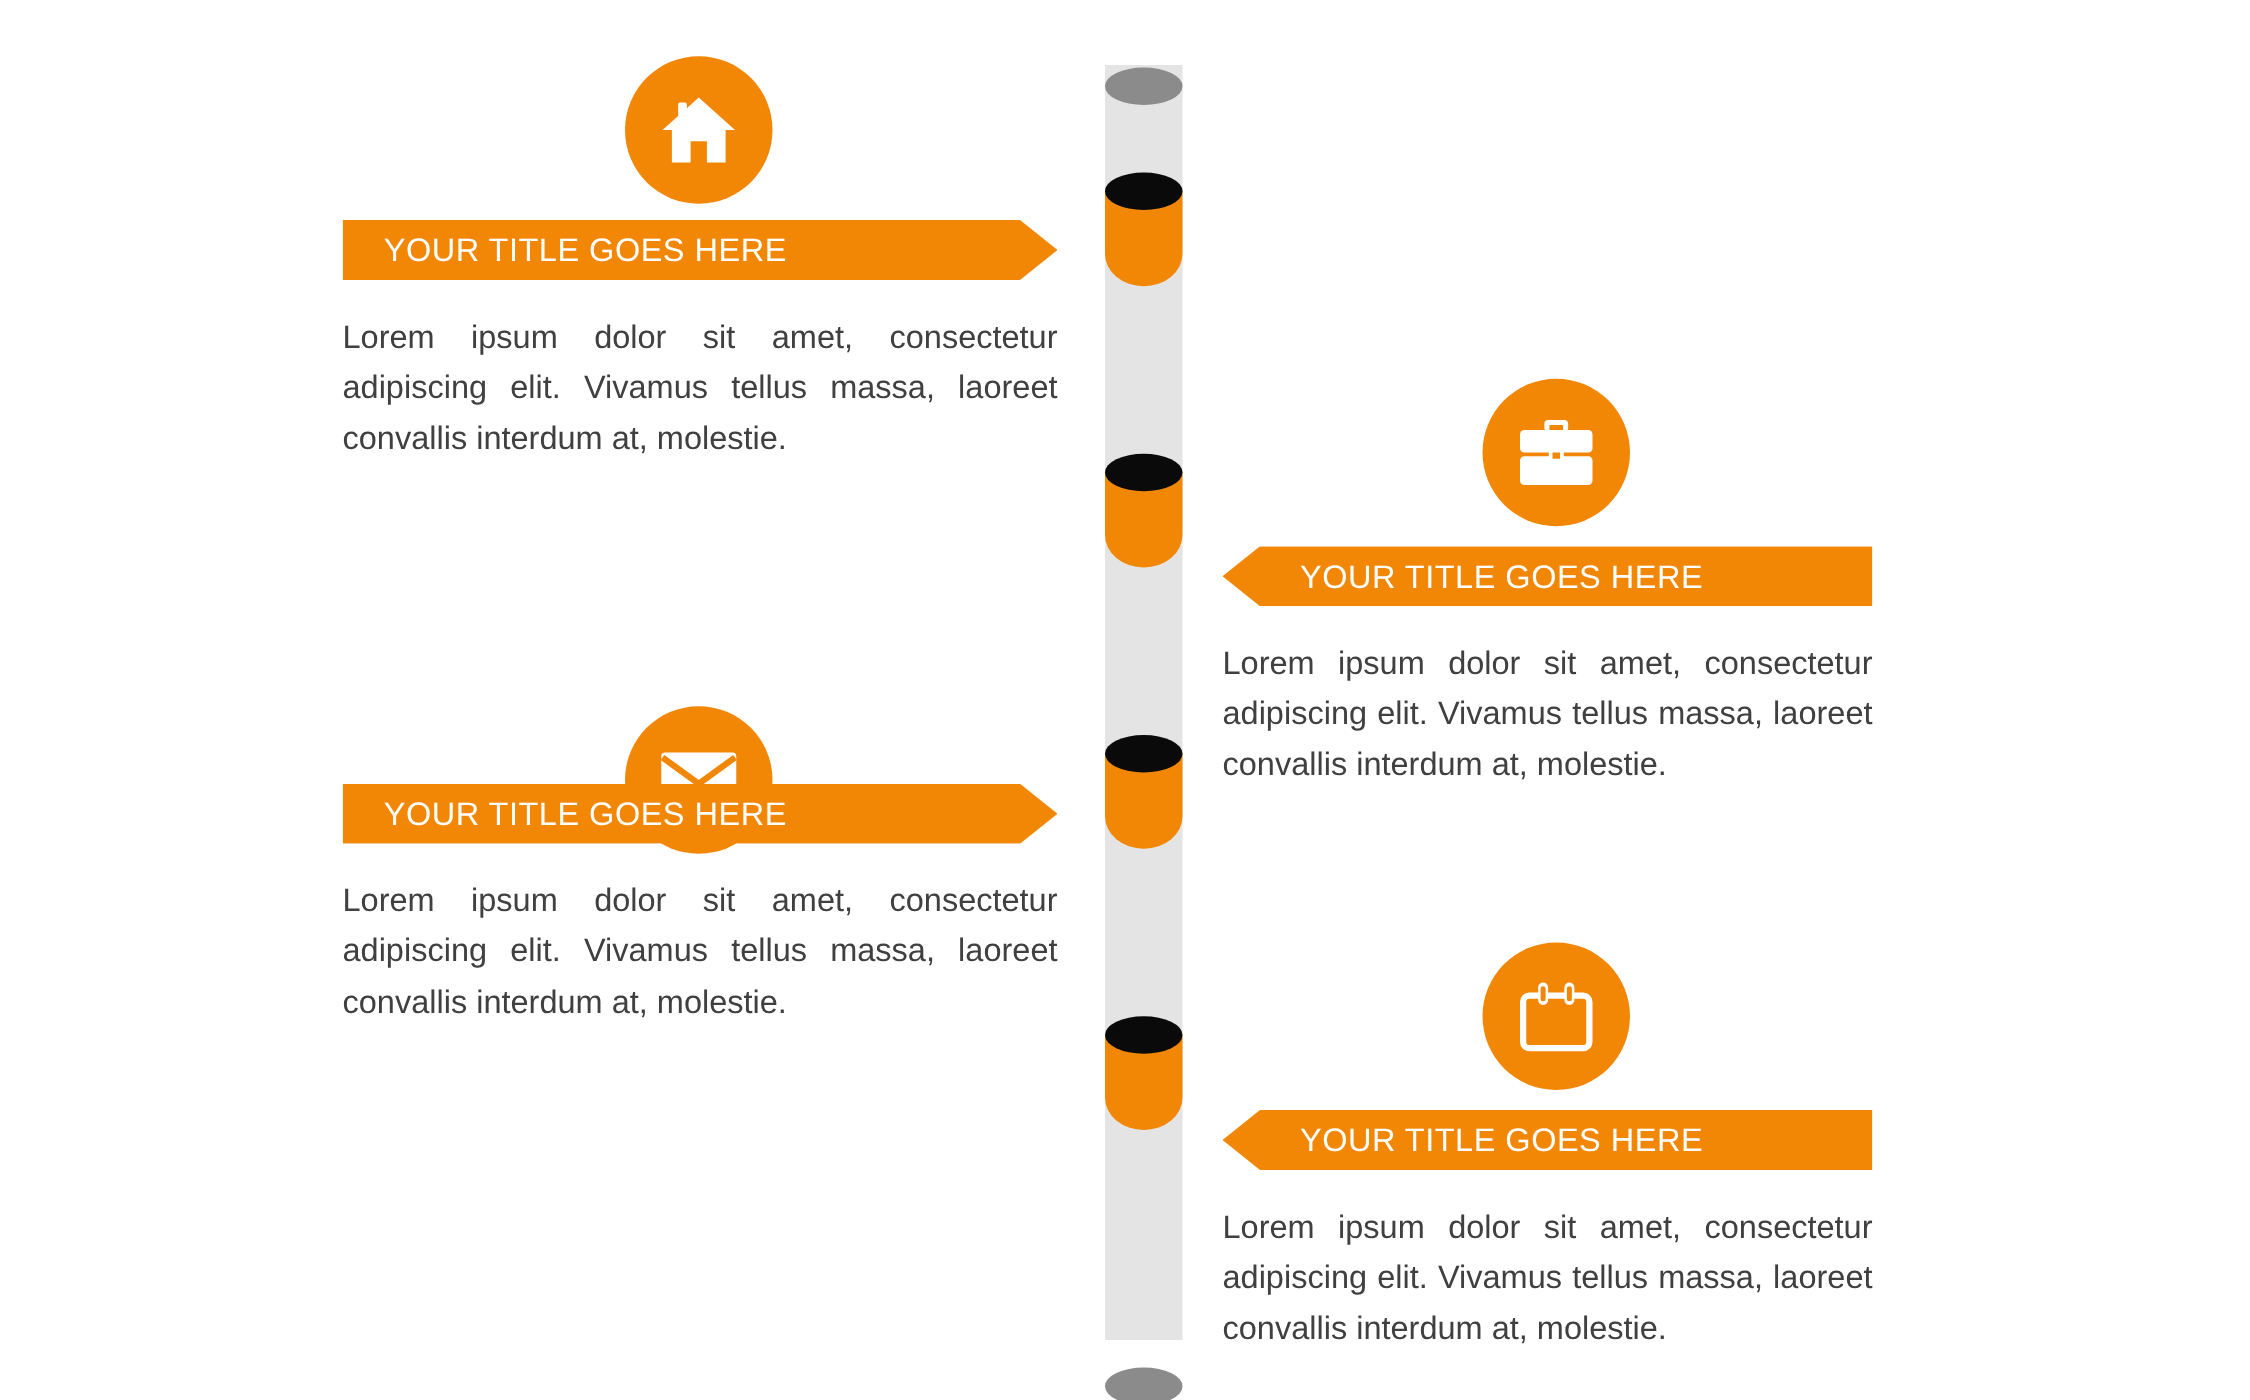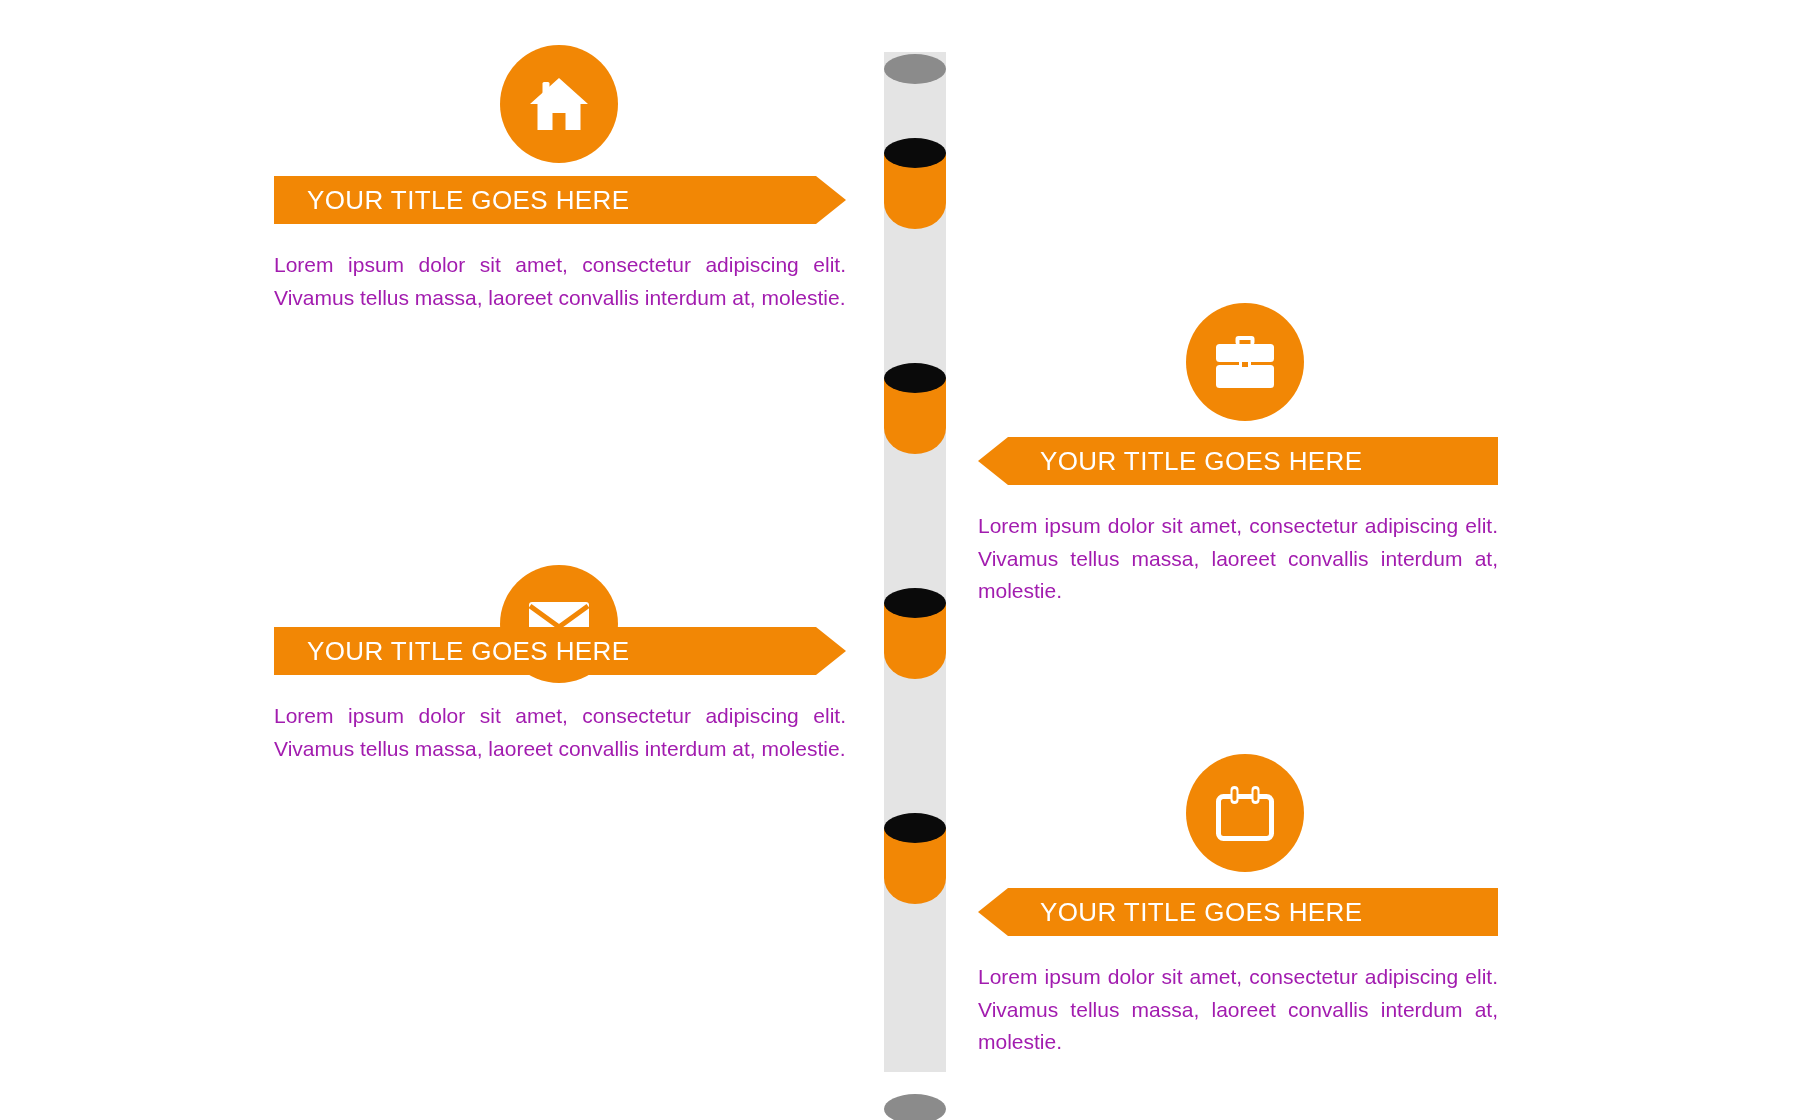--- a/index.html
+++ b/index.html
@@ -101,23 +101,23 @@
   .banner-text {
     color:#ffffff;
     font-size:26px;
     letter-spacing:0.4px;
     white-space:nowrap;
     font-weight:400;
   }
 
   .body-text {
     position:absolute;
-    font-size:21px;
+    font-size:26px;
     line-height:1.55;
-    color:#a21caf;
+    color:#404040;
     text-align:justify;
     text-justify:inter-word;
   }
 </style>
 </head>
 <body>
 
 <div id="stage">
 
   <div id="timeline">

